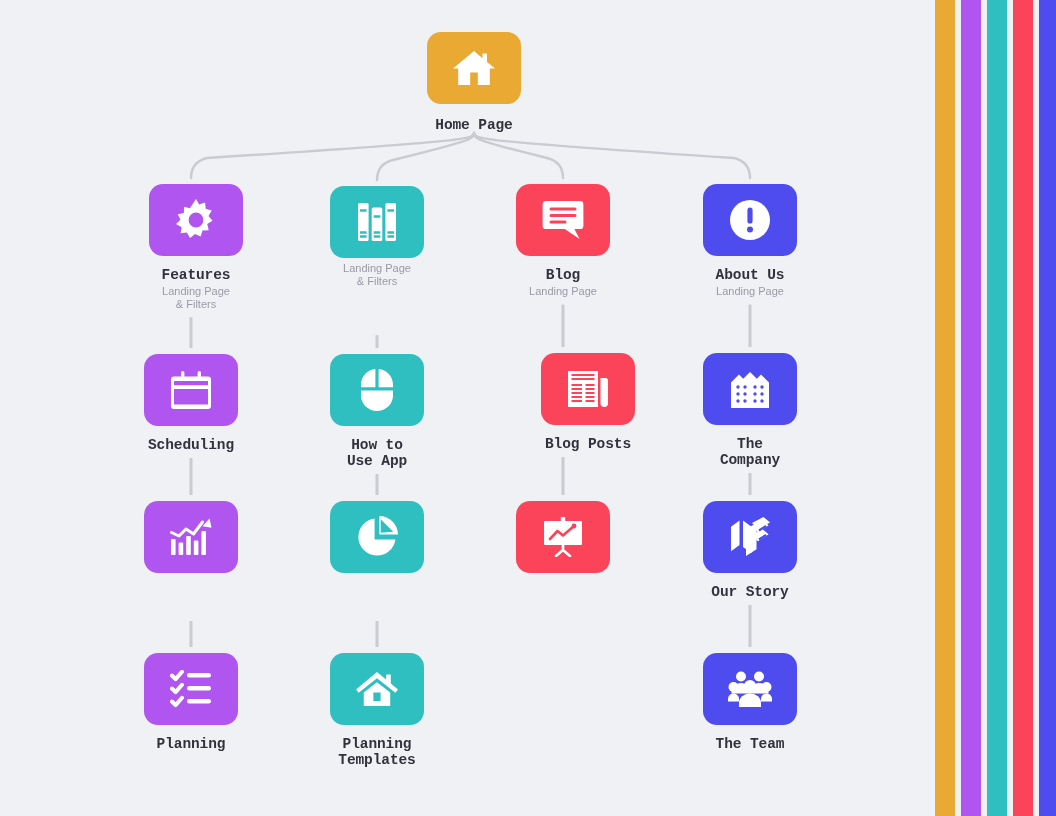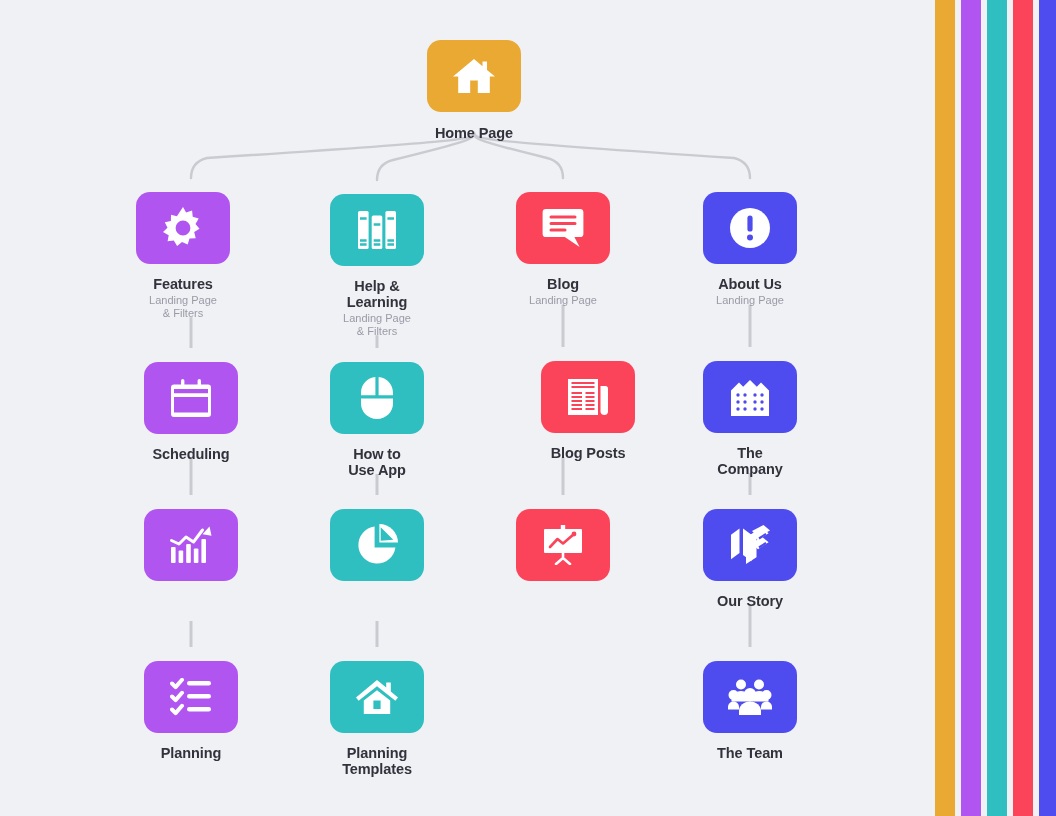--- a/index.html
+++ b/index.html
@@ -34,33 +34,34 @@
   
   .node {
     position: absolute;
     width: 180px;
     text-align: center;
   }
   .tile {
     width: 94px;
     height: 72px;
     border-radius: 14px;
-    margin: 12px auto;
+    margin: 4px auto;
     display: flex;
     align-items: center;
     justify-content: center;
   }
   .tile svg { display: block; }
   .node-title {
     margin-top: 11px;
     font-size: 14.5px;
     font-weight: bold;
     color: #32323c;
     line-height: 16px;
     letter-spacing: -0.1px;
+    font-family: Liberation Mono, monospace;
   }
   .node-sub {
     margin-top: 2px;
     font-size: 11px;
     color: #9a9aa6;
     line-height: 12.6px;
   }
   .node-title.root {
     font-size: 14.5px;
     margin-top: 13px;
@@ -106,21 +107,21 @@
 
   <div id="nodes-layer">
       <div class="node" style="left: 384px; top: 28px;">
         <div class="tile" style="background: rgb(233, 169, 51);">
           <svg width="46" height="40" viewBox="0 0 46 40">
             <path fill="#fff" d="M23 3 2 20.5h5.2V37h12V24.5h7.6V37h12V20.5H44L36 14V5.5h-4.5V10.2z"></path>
           </svg>
         </div>
         <div class="node-title root">Home Page</div>
       </div>
-      <div class="node" style="left: 93px; top: 180px;">
+      <div class="node" style="left: 106px; top: 180px;">
         <div class="tile" style="background: rgb(177, 85, 240);">
           <svg width="42" height="42" viewBox="0 0 42 42">
             <path fill="#fff" d="M21 0l3.1 5.4 6-1.9.6 6.2 6 1.9-3.2 5.4 4 4.8-5.3 3.3 1.5 6.1-6.2.4-1.8 6-5.7-2.6-4.9 3.9-3.3-5.3-6.2.7 1.1-6.1L1 25.1l4.5-4.3-2.7-5.6 6.1-1.3.1-6.2 5.9 1.5zM21 13.6a7.4 7.4 0 100 14.8 7.4 7.4 0 000-14.8z"></path>
           </svg>
         </div>
         <div class="node-title">Features</div>
         <div class="node-sub">Landing Page<br>&amp; Filters</div>
       </div>
       <div class="node" style="left: 101px; top: 350px;">
         <div class="tile" style="background: rgb(177, 85, 240);">
@@ -173,21 +174,20 @@
               <rect x="14.7" y="6.5" width="10.6" height="33.5" rx="1.6"></rect>
               <rect x="28.4" y="2" width="10.6" height="38" rx="1.6"></rect>
             </g>
             <g stroke="#30bfc0" stroke-width="2.4">
               <path d="M3 9.5h6.6M3 31.5h6.6M3 35.5h6.6"></path>
               <path d="M16.7 15.5h6.6M16.7 31.5h6.6M16.7 35.5h6.6"></path>
               <path d="M30.4 9.5h6.6M30.4 31.5h6.6M30.4 35.5h6.6"></path>
             </g>
           </svg>
         </div>
-        <div class="node-title">Help &amp;<br>Learning</div>
         <div class="node-sub">Landing Page<br>&amp; Filters</div>
       </div>
       <div class="node" style="left: 287px; top: 350px;">
         <div class="tile" style="background: rgb(48, 191, 192);">
           <svg width="32" height="42" viewBox="0 0 32 42">
             <path fill="#fff" d="M14.4 0C6.4.6 0 7.4 0 15.7v2.6h14.4zm3.2 0v18.3H32v-2.6C32 7.4 25.6.6 17.6 0zM0 21.5v5.3C0 35 7.2 42 16 42s16-7 16-15.2v-5.3z"></path>
           </svg>
         </div>
         <div class="node-title">How to<br>Use App</div>
       </div>

